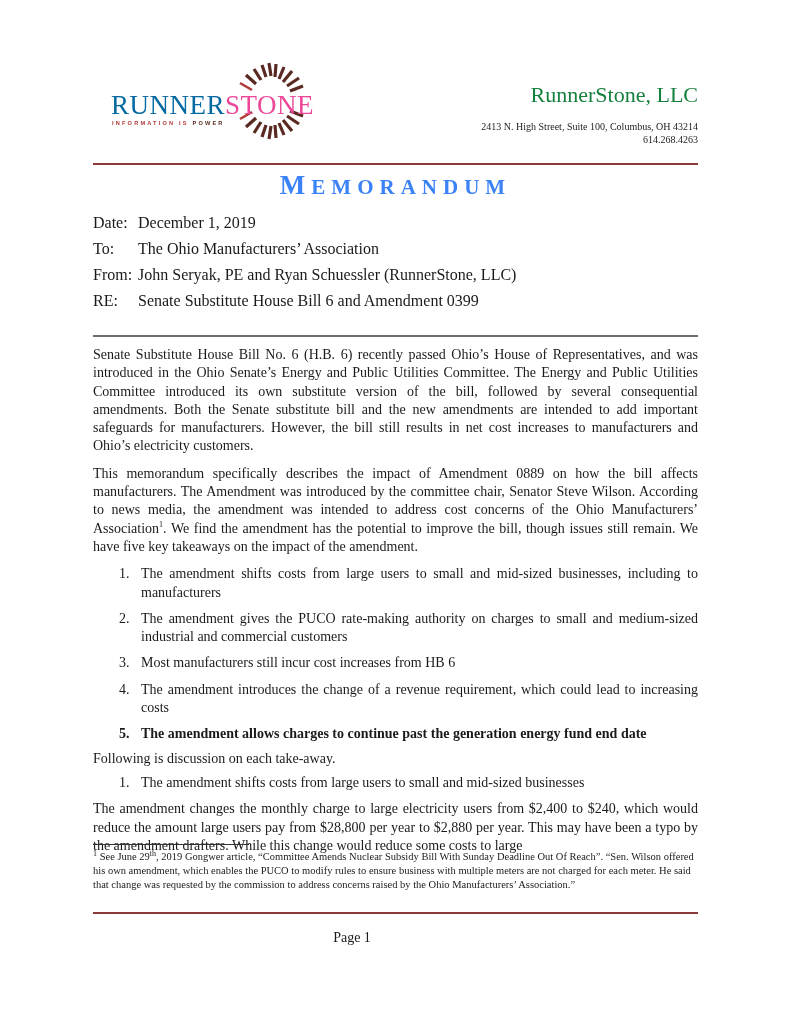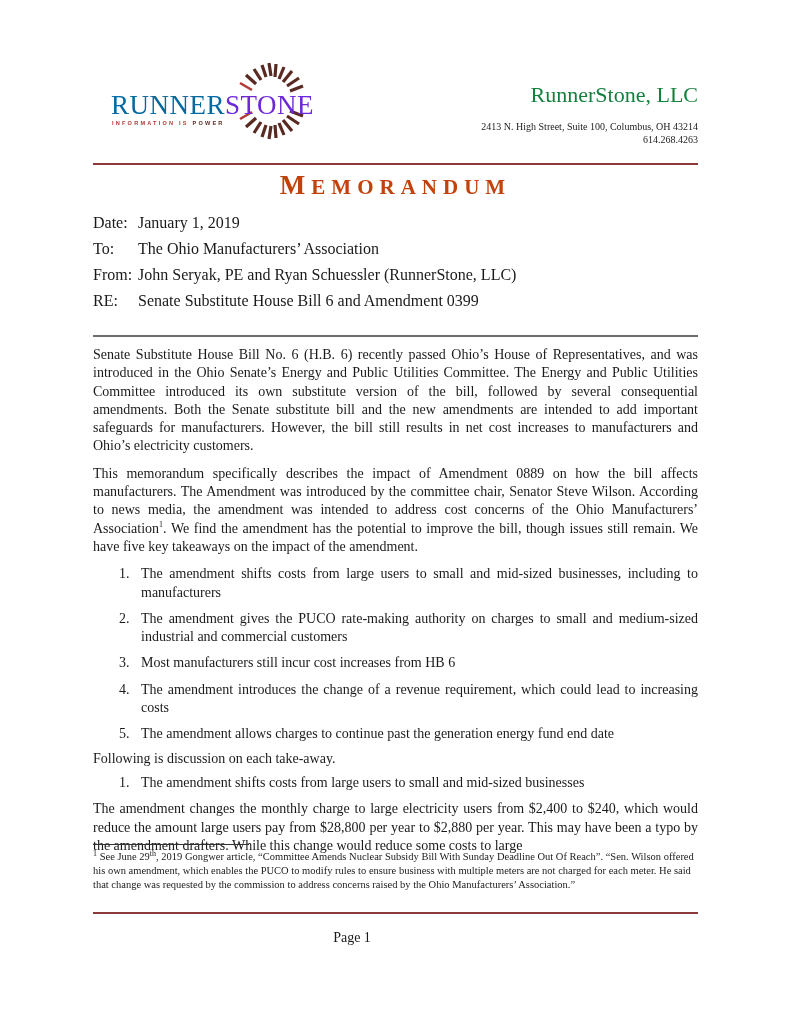--- a/index.html
+++ b/index.html
@@ -6,34 +6,34 @@
     body { width: 791px; height: 1024px; position: relative; overflow: hidden;
            font-family: "Liberation Serif", "DejaVu Serif", serif; color: #1a1a1a; }
     .page { position: absolute; left: 0; top: 0; width: 791px; height: 1024px; }
 
     
     .logo { position: absolute; left: 98px; top: 62px; width: 215px; height: 78px; }
     .logo svg { position: absolute; left: 0; top: 0; }
     .logo-text { position: absolute; left: 13px; top: 30px; font-size: 27px; letter-spacing: 0.5px;
                  font-family: "Liberation Serif", serif; line-height: 1; }
     .logo-text .runner { color: #0369a1; }
-    .logo-text .stone { color: #6d28d9; }
+    .logo-text .stone { color: #ec4899; }
     .logo-tag { position: absolute; left: 14px; top: 58px; font-size: 5.6px; letter-spacing: 2.2px;
                 font-family: "Liberation Sans", sans-serif; font-weight: bold; color: #b23a36; }
     .logo-tag .pw { color: #5a2a22; }
 
     .company { position: absolute; right: 93px; top: 84px; text-align: right; }
     .company-name { font-size: 22px; line-height: 1; margin-bottom: 14px; color: #15803d; }
     .company-addr { font-size: 10px; line-height: 13px; color: #222; }
 
     .rule-red { position: absolute; left: 93px; width: 605px; height: 2px; background: #8b3a3a; }
     .rule-gray { position: absolute; left: 93px; width: 605px; height: 2px; background: #6e6e6e; }
 
     .memo-title { position: absolute; left: 0; width: 791px; top: 170px; text-align: center;
-                  font-size: 21px; font-weight: bold; letter-spacing: 6px; color: #c2410c; }
+                  font-size: 21px; font-weight: bold; letter-spacing: 6px; color: #3b82f6; }
     .memo-title .big { font-size: 27px; }
 
     .meta { position: absolute; left: 93px; top: 214px; font-size: 16px; }
     .meta-row { height: 26px; display: flex; }
     .meta-label { width: 45px; }
     .meta-value { }
 
     .body-text { position: absolute; left: 93px; width: 605px; font-size: 14px; line-height: 18.3px;
                  text-align: justify; }
     .body-text p { margin: 0 0 9px 0; }
@@ -93,21 +93,21 @@
     <div class="company-addr">614.268.4263</div>
   </div>
 
   <div class="rule-red" style="top:163px;"></div>
 
   <div class="memo-title"><span class="big">M</span><span>EMORANDUM</span></div>
 
   <div class="meta">
     <div class="meta-row">
       <span class="meta-label">Date:</span>
-      <span class="meta-value">January 1, 2019</span>
+      <span class="meta-value">December 1, 2019</span>
     </div>
     <div class="meta-row">
       <span class="meta-label">To:</span>
       <span class="meta-value">The Ohio Manufacturers’ Association</span>
     </div>
     <div class="meta-row">
       <span class="meta-label">From:</span>
       <span class="meta-value">John Seryak, PE and Ryan Schuessler (RunnerStone, LLC)</span>
     </div>
     <div class="meta-row">
@@ -119,21 +119,21 @@
   <div class="rule-gray" style="top:335px;"></div>
 
   <div class="body-text" style="top:346px;">
     <p>Senate Substitute House Bill No. 6 (H.B. 6) recently passed Ohio’s House of Representatives, and was introduced in the Ohio Senate’s Energy and Public Utilities Committee. The Energy and Public Utilities Committee introduced its own substitute version of the bill, followed by several consequential amendments. Both the Senate substitute bill and the new amendments are intended to add important safeguards for manufacturers. However, the bill still results in net cost increases to manufacturers and Ohio’s electricity customers.</p>
     <p><span>This memorandum specifically describes the impact of Amendment 0889 on how the bill affects manufacturers. The Amendment was introduced by the committee chair, Senator Steve Wilson. According to news media, the amendment was intended to address cost concerns of the Ohio Manufacturers’ Association</span><sup>1</sup><span>. We find the amendment has the potential to improve the bill, though issues still remain. We have five key takeaways on the impact of the amendment.</span></p>
     <ol class="takeaways">
       <li>The amendment shifts costs from large users to small and mid-sized businesses, including to manufacturers</li>
       <li>The amendment gives the PUCO rate-making authority on charges to small and medium-sized industrial and commercial customers</li>
       <li>Most manufacturers still incur cost increases from HB 6</li>
       <li>The amendment introduces the change of a revenue requirement, which could lead to increasing costs</li>
-      <li style="margin-bottom:4px;">The amendment allows charges to continue past the generation energy fund end date</li>
+      <li style="margin-bottom:4px;font-weight:bold;">The amendment allows charges to continue past the generation energy fund end date</li>
     </ol>
     <p style="margin-bottom:6px;">Following is discussion on each take-away.</p>
     <ol class="discussion">
       <li>The amendment shifts costs from large users to small and mid-sized businesses</li>
     </ol>
     <p style="margin-top:8px;">The amendment changes the monthly charge to large electricity users from $2,400 to $240, which would reduce the amount large users pay from $28,800 per year to $2,880 per year. This may have been a typo by the amendment drafters. While this change would reduce some costs to large</p>
   </div>
 
   <div class="footnote-rule"></div>
   <div class="footnote"><sup>1</sup><span> See June 29</span><sup>th</sup><span>, 2019 Gongwer article, “Committee Amends Nuclear Subsidy Bill With Sunday Deadline Out Of Reach”. “Sen. Wilson offered his own amendment, which enables the PUCO to modify rules to ensure business with multiple meters are not charged for each meter. He said that change was requested by the commission to address concerns raised by the Ohio Manufacturers’ Association.”</span></div>

